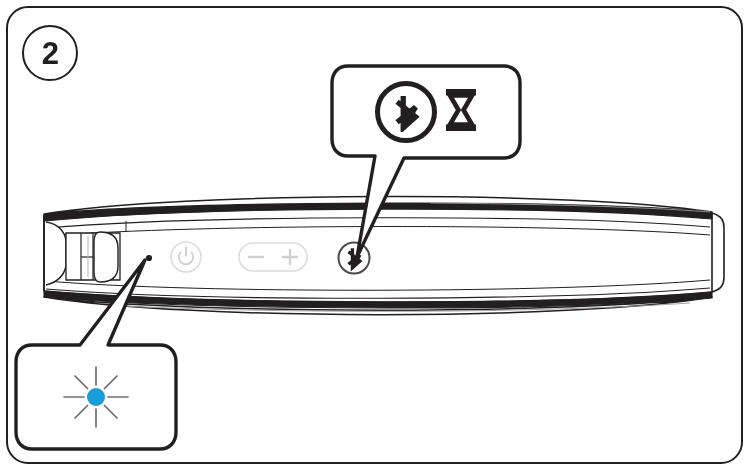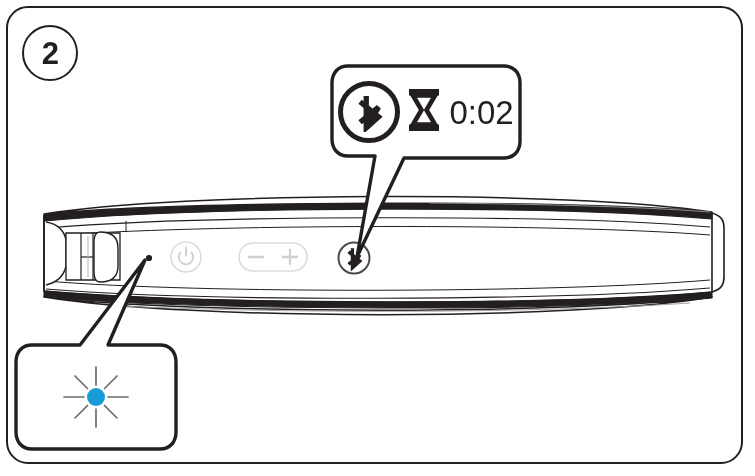--- a/index.html
+++ b/index.html
@@ -239,16 +239,15 @@
         <path d="M -2.6,-15 L -2.6,15 L 9,4.6 L -8.4,-9.6 M -2.6,15 L 9,-4.6 L -8.4,9.6" fill="none" stroke="#231f20" stroke-width="5"></path>
       </svg>
     </div>
     <div class="hourglass">
       <svg width="34" height="44" viewBox="0 0 34 44" aria-hidden="true">
         <rect x="2" y="1" width="30" height="6.5" fill="#231f20"></rect>
         <rect x="2" y="36.5" width="30" height="6.5" fill="#231f20"></rect>
         <path d="M 6,7.5 L 28,7.5 L 19.5,22 L 28,36.5 L 6,36.5 L 14.5,22 Z" fill="none" stroke="#231f20" stroke-width="4.6" stroke-linejoin="miter"></path>
       </svg>
     </div>
-    <div id="timer-text">0:02</div>
   </div>
 
 </div>
 
 </body></html>

